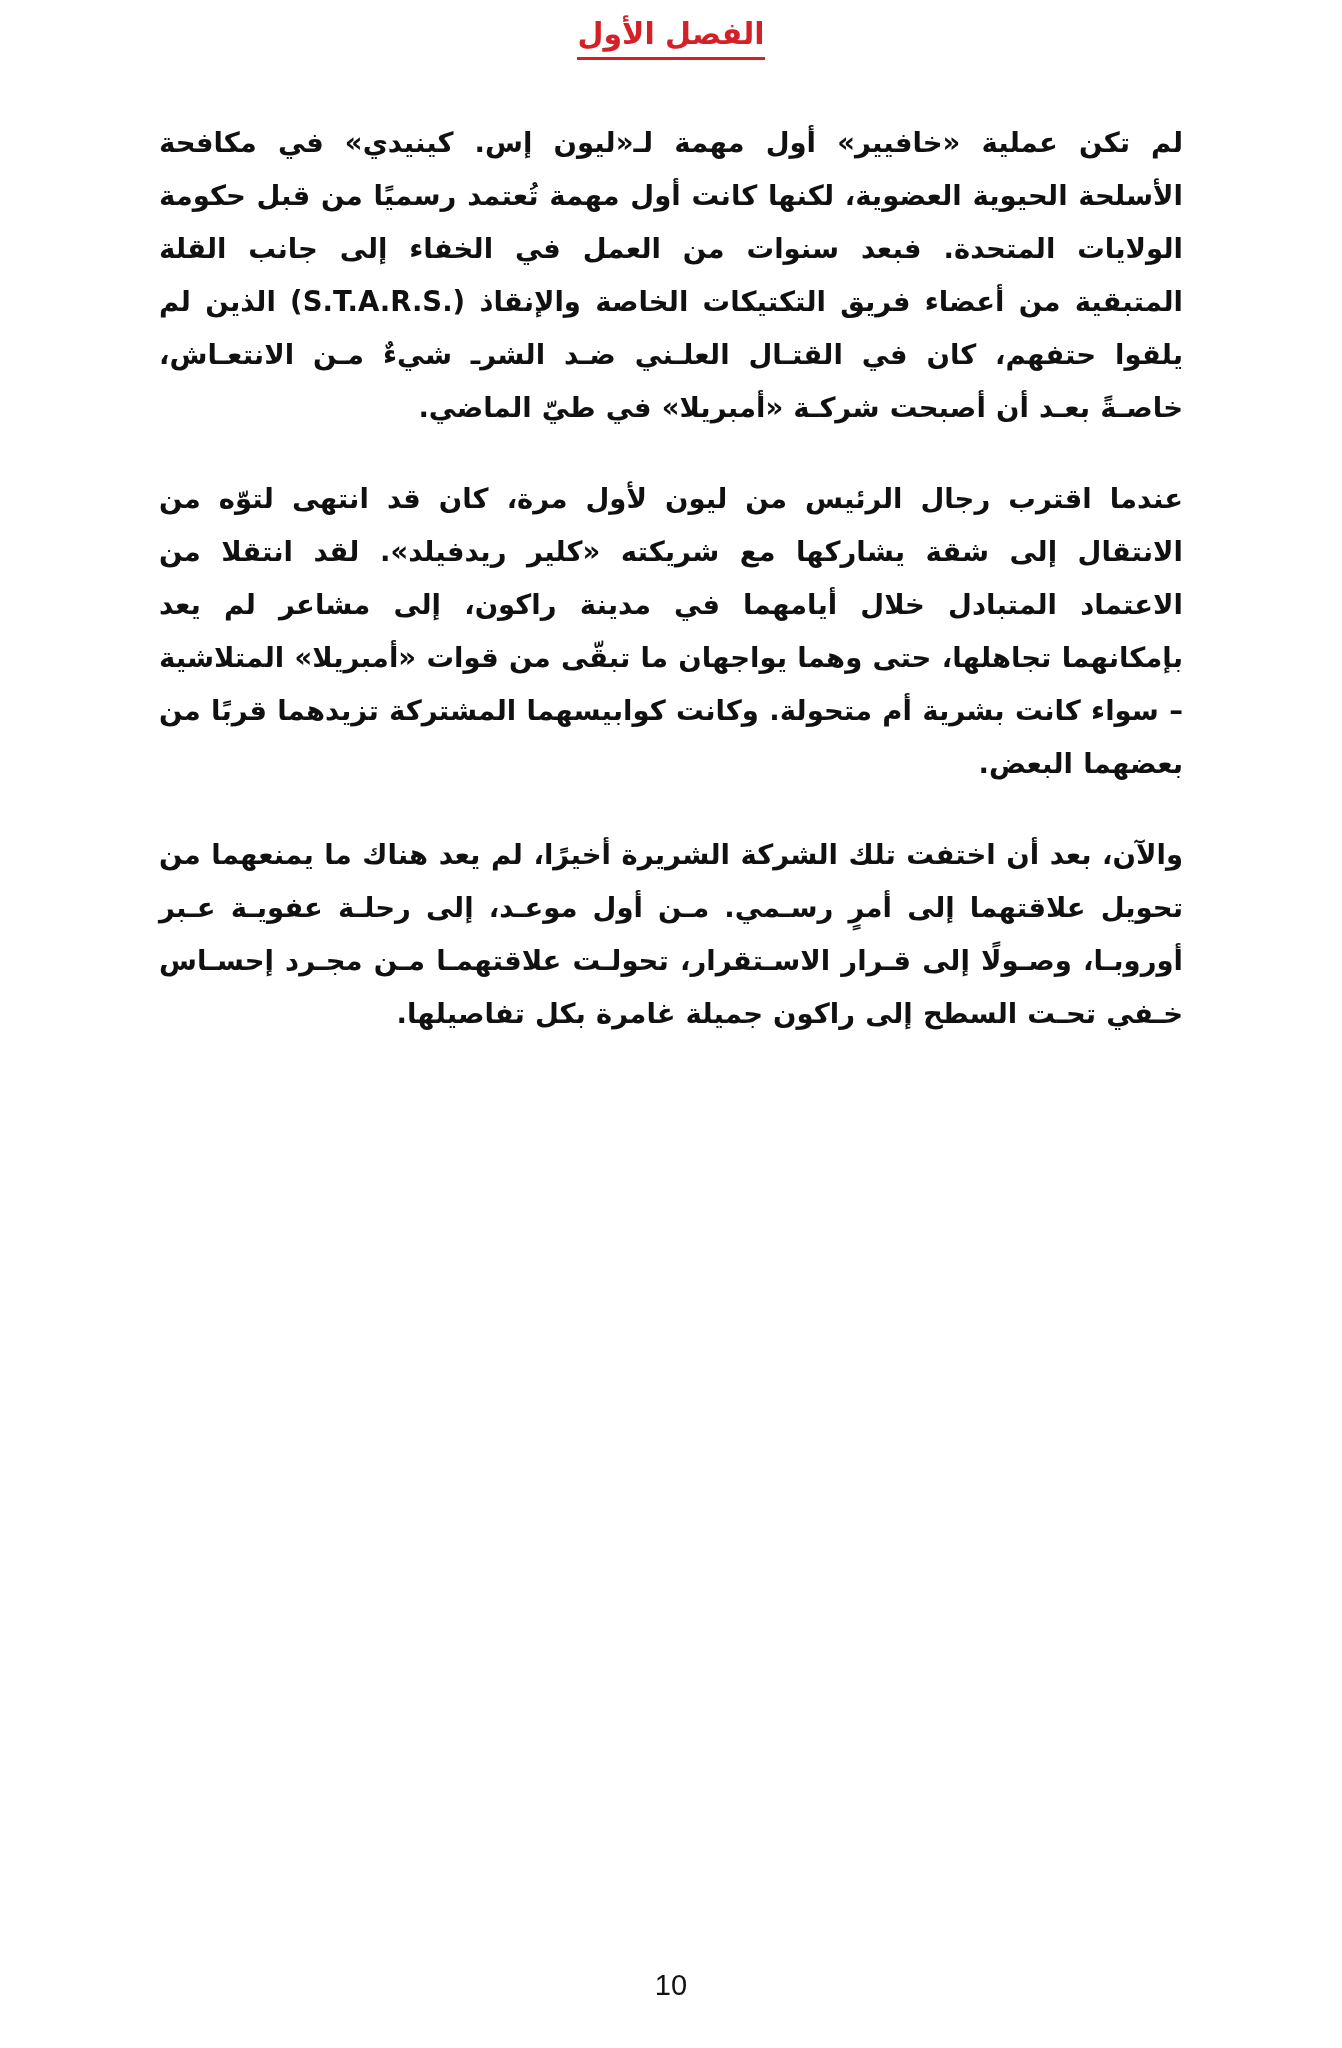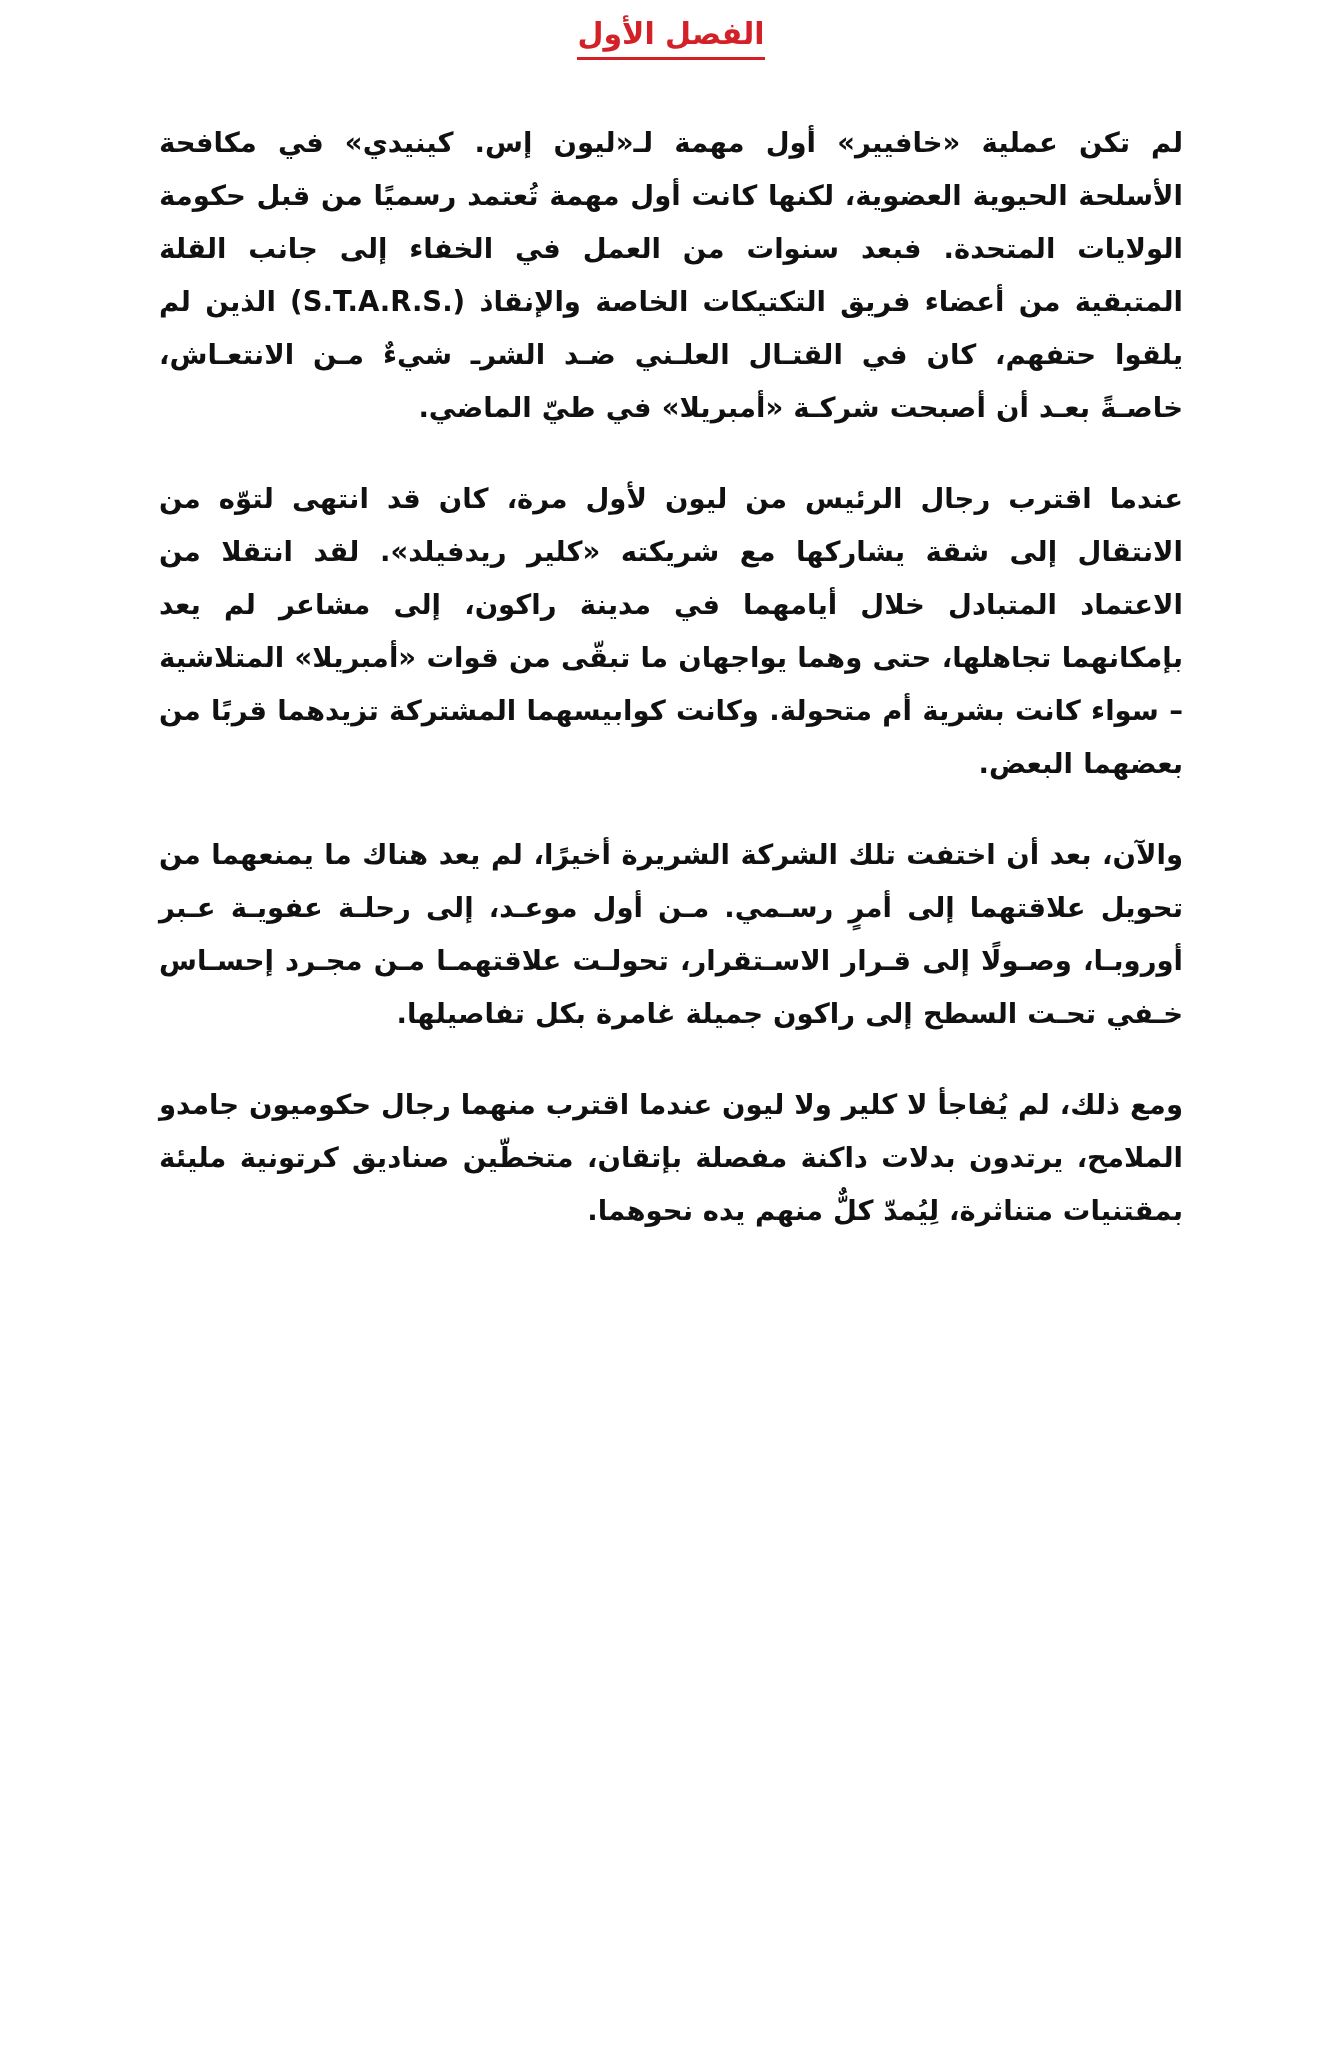--- a/index.html
+++ b/index.html
@@ -100,18 +100,18 @@
   <div class="content">
 
     <h1 class="chapter-title">
       <span class="title-inner">الفصل الأول</span>
     </h1>
 
     <div class="body-text">
       <p class="para">لم تكن عملية «خافيير» أول مهمة لـ«ليون إس. كينيدي» في مكافحة الأسلحة الحيوية العضوية، لكنها كانت أول مهمة تُعتمد رسميًا من قبل حكومة الولايات المتحدة. فبعد سنوات من العمل في الخفاء إلى جانب القلة المتبقية من أعضاء فريق التكتيكات الخاصة والإنقاذ (.S.T.A.R.S) الذين لم يلقوا حتفهم، كان في القتـال العلـني ضـد الشرـ شيءٌ مـن الانتعـاش، خاصـةً بعـد أن أصبحت شركـة «أمبريلا» في طيّ الماضي.</p>
       <p class="para">عندما اقترب رجال الرئيس من ليون لأول مرة، كان قد انتهى لتوّه من الانتقال إلى شقة يشاركها مع شريكته «كلير ريدفيلد». لقد انتقلا من الاعتماد المتبادل خلال أيامهما في مدينة راكون، إلى مشاعر لم يعد بإمكانهما تجاهلها، حتى وهما يواجهان ما تبقّى من قوات «أمبريلا» المتلاشية – سواء كانت بشرية أم متحولة. وكانت كوابيسهما المشتركة تزيدهما قربًا من بعضهما البعض.</p>
       <p class="para">والآن، بعد أن اختفت تلك الشركة الشريرة أخيرًا، لم يعد هناك ما يمنعهما من تحويل علاقتهما إلى أمرٍ رسـمي. مـن أول موعـد، إلى رحلـة عفويـة عـبر أوروبـا، وصـولًا إلى قـرار الاسـتقرار، تحولـت علاقتهمـا مـن مجـرد إحسـاس خـفي تحـت السطح إلى راكون جميلة غامرة بكل تفاصيلها.</p>
-      <p class="para tight">ومع ذلك، لم يُفاجأ لا كلير ولا ليون عندما اقترب منهما رجال حكوميون جامدو الملامح، يرتدون بدلات داكنة مفصلة بإتقان، متخطّين صناديق كرتونية مليئة بمقتنيات متناثرة، لِيُمدّ كلٌّ منهم يده نحوهما.</p>
     </div>
 
   </div>
 
+  <div class="page-number">10</div>
 </div>
 
 </body></html>

